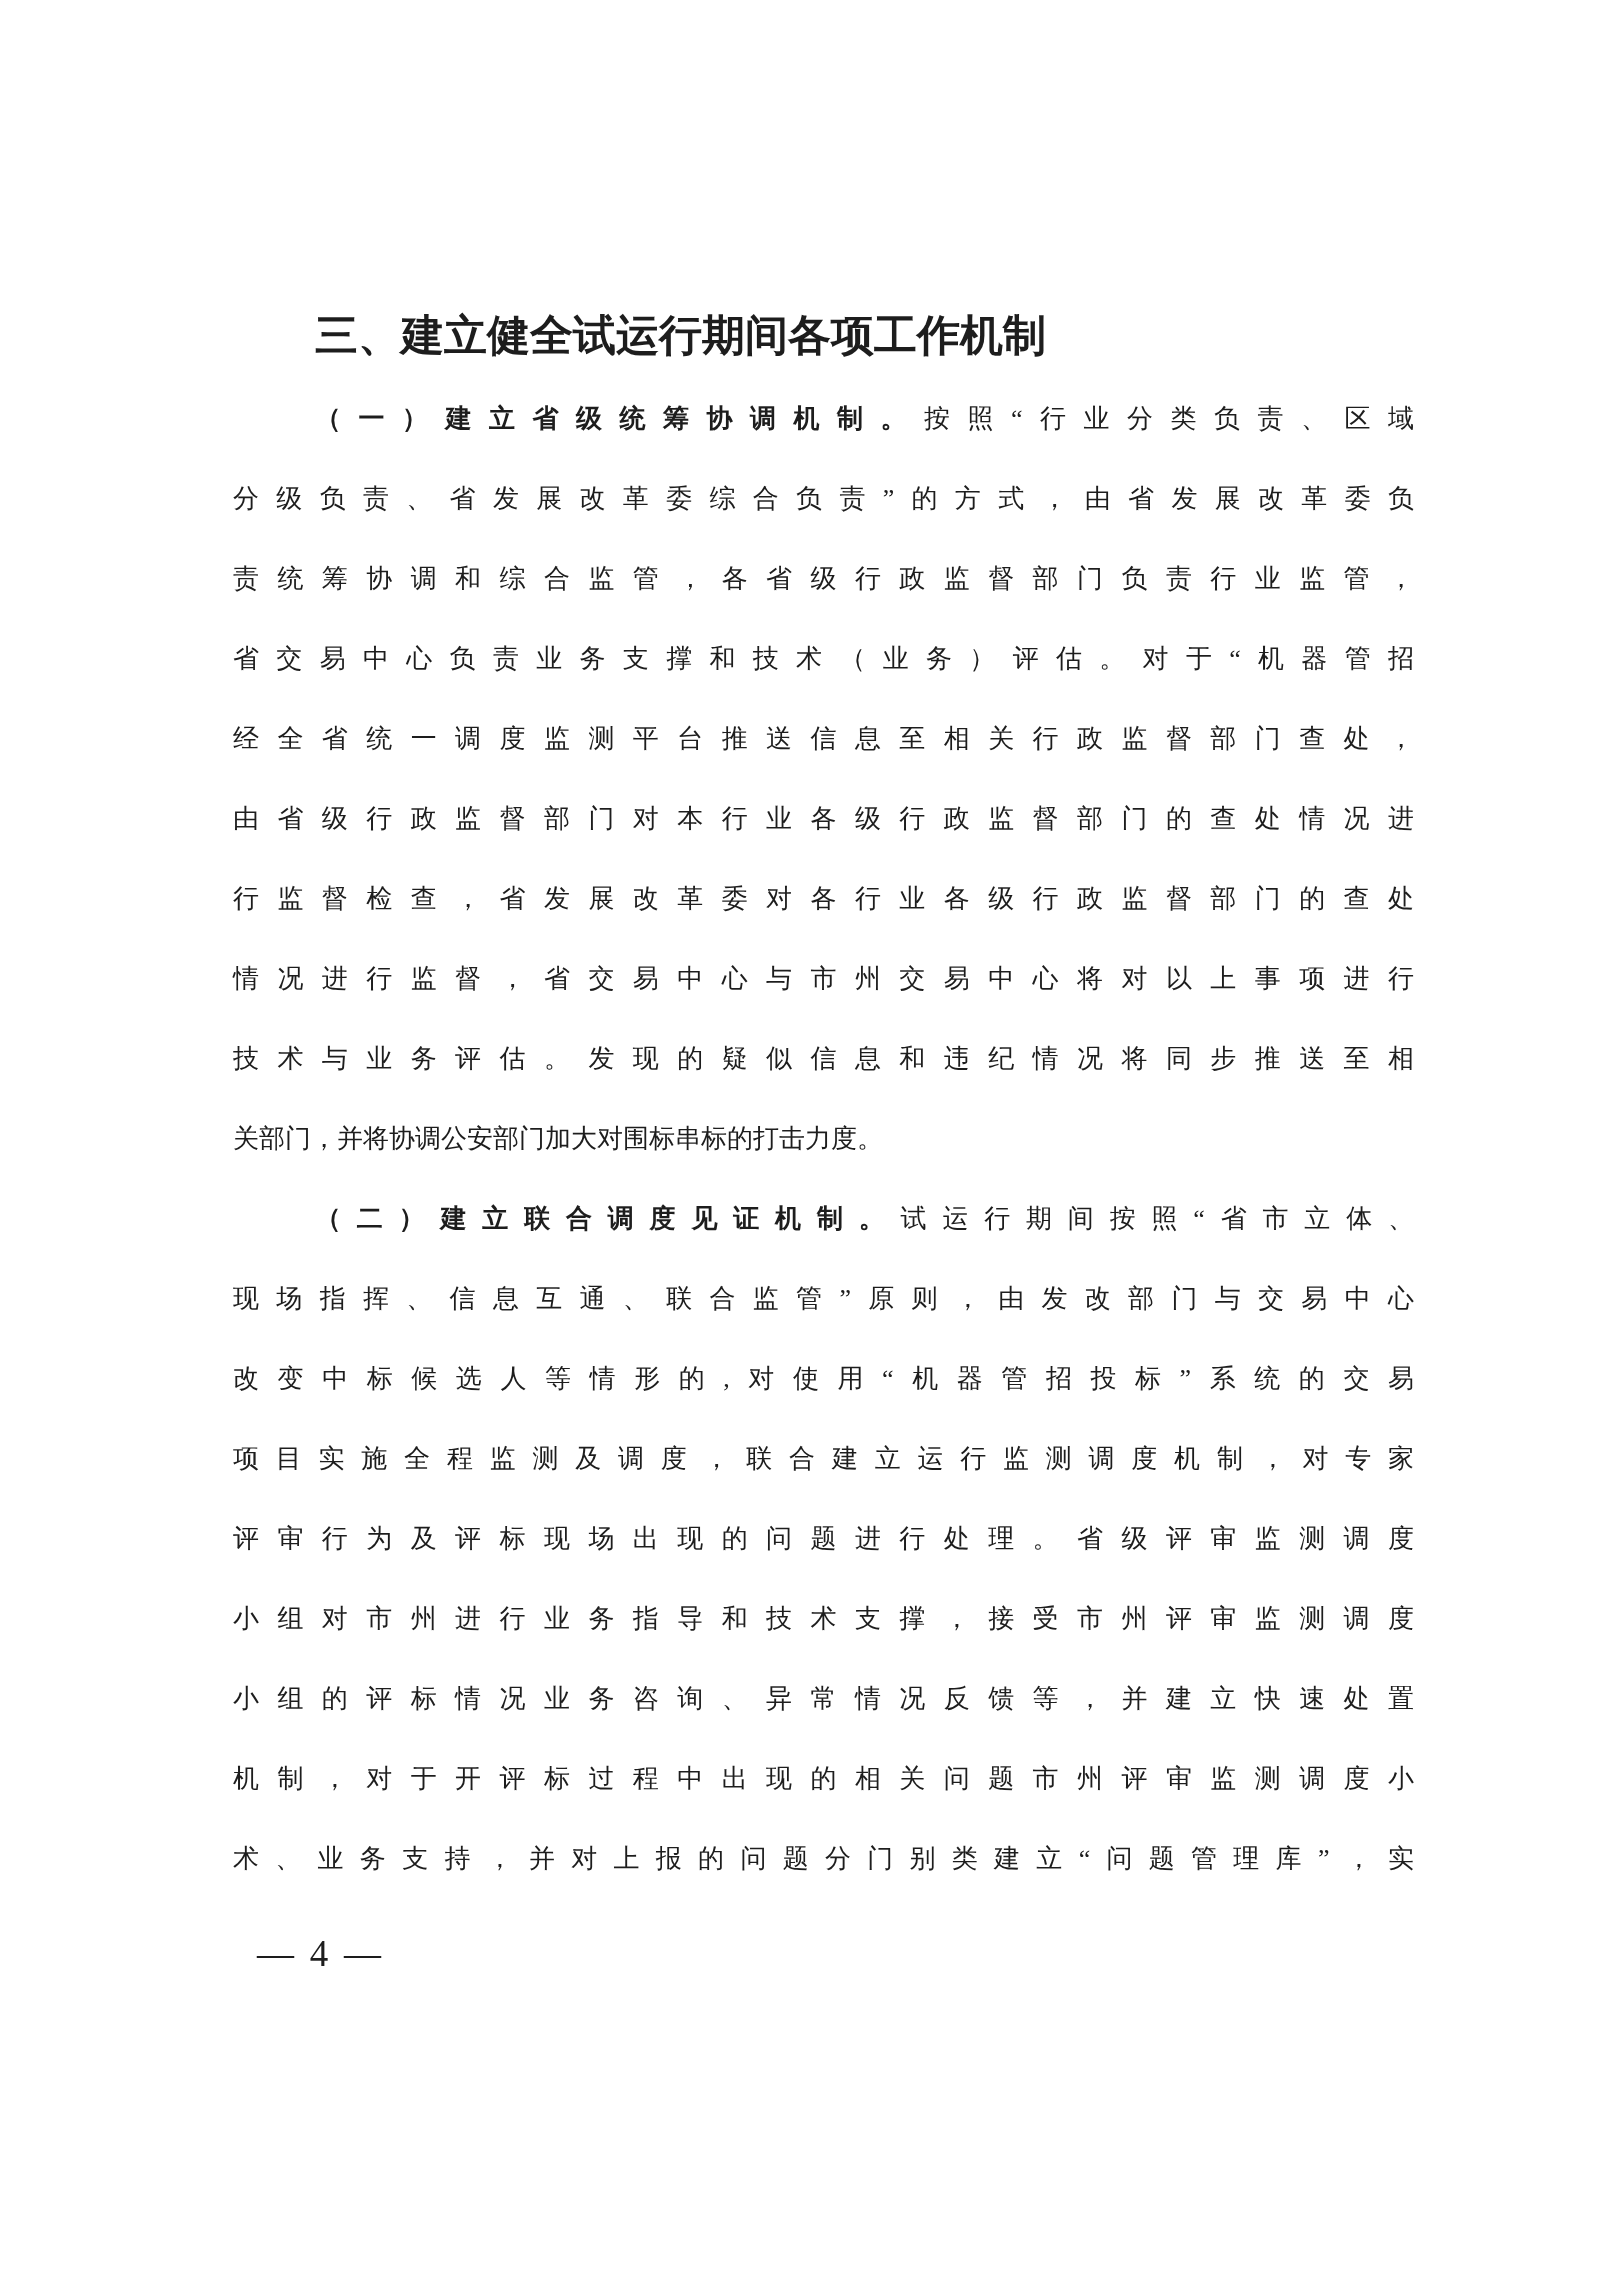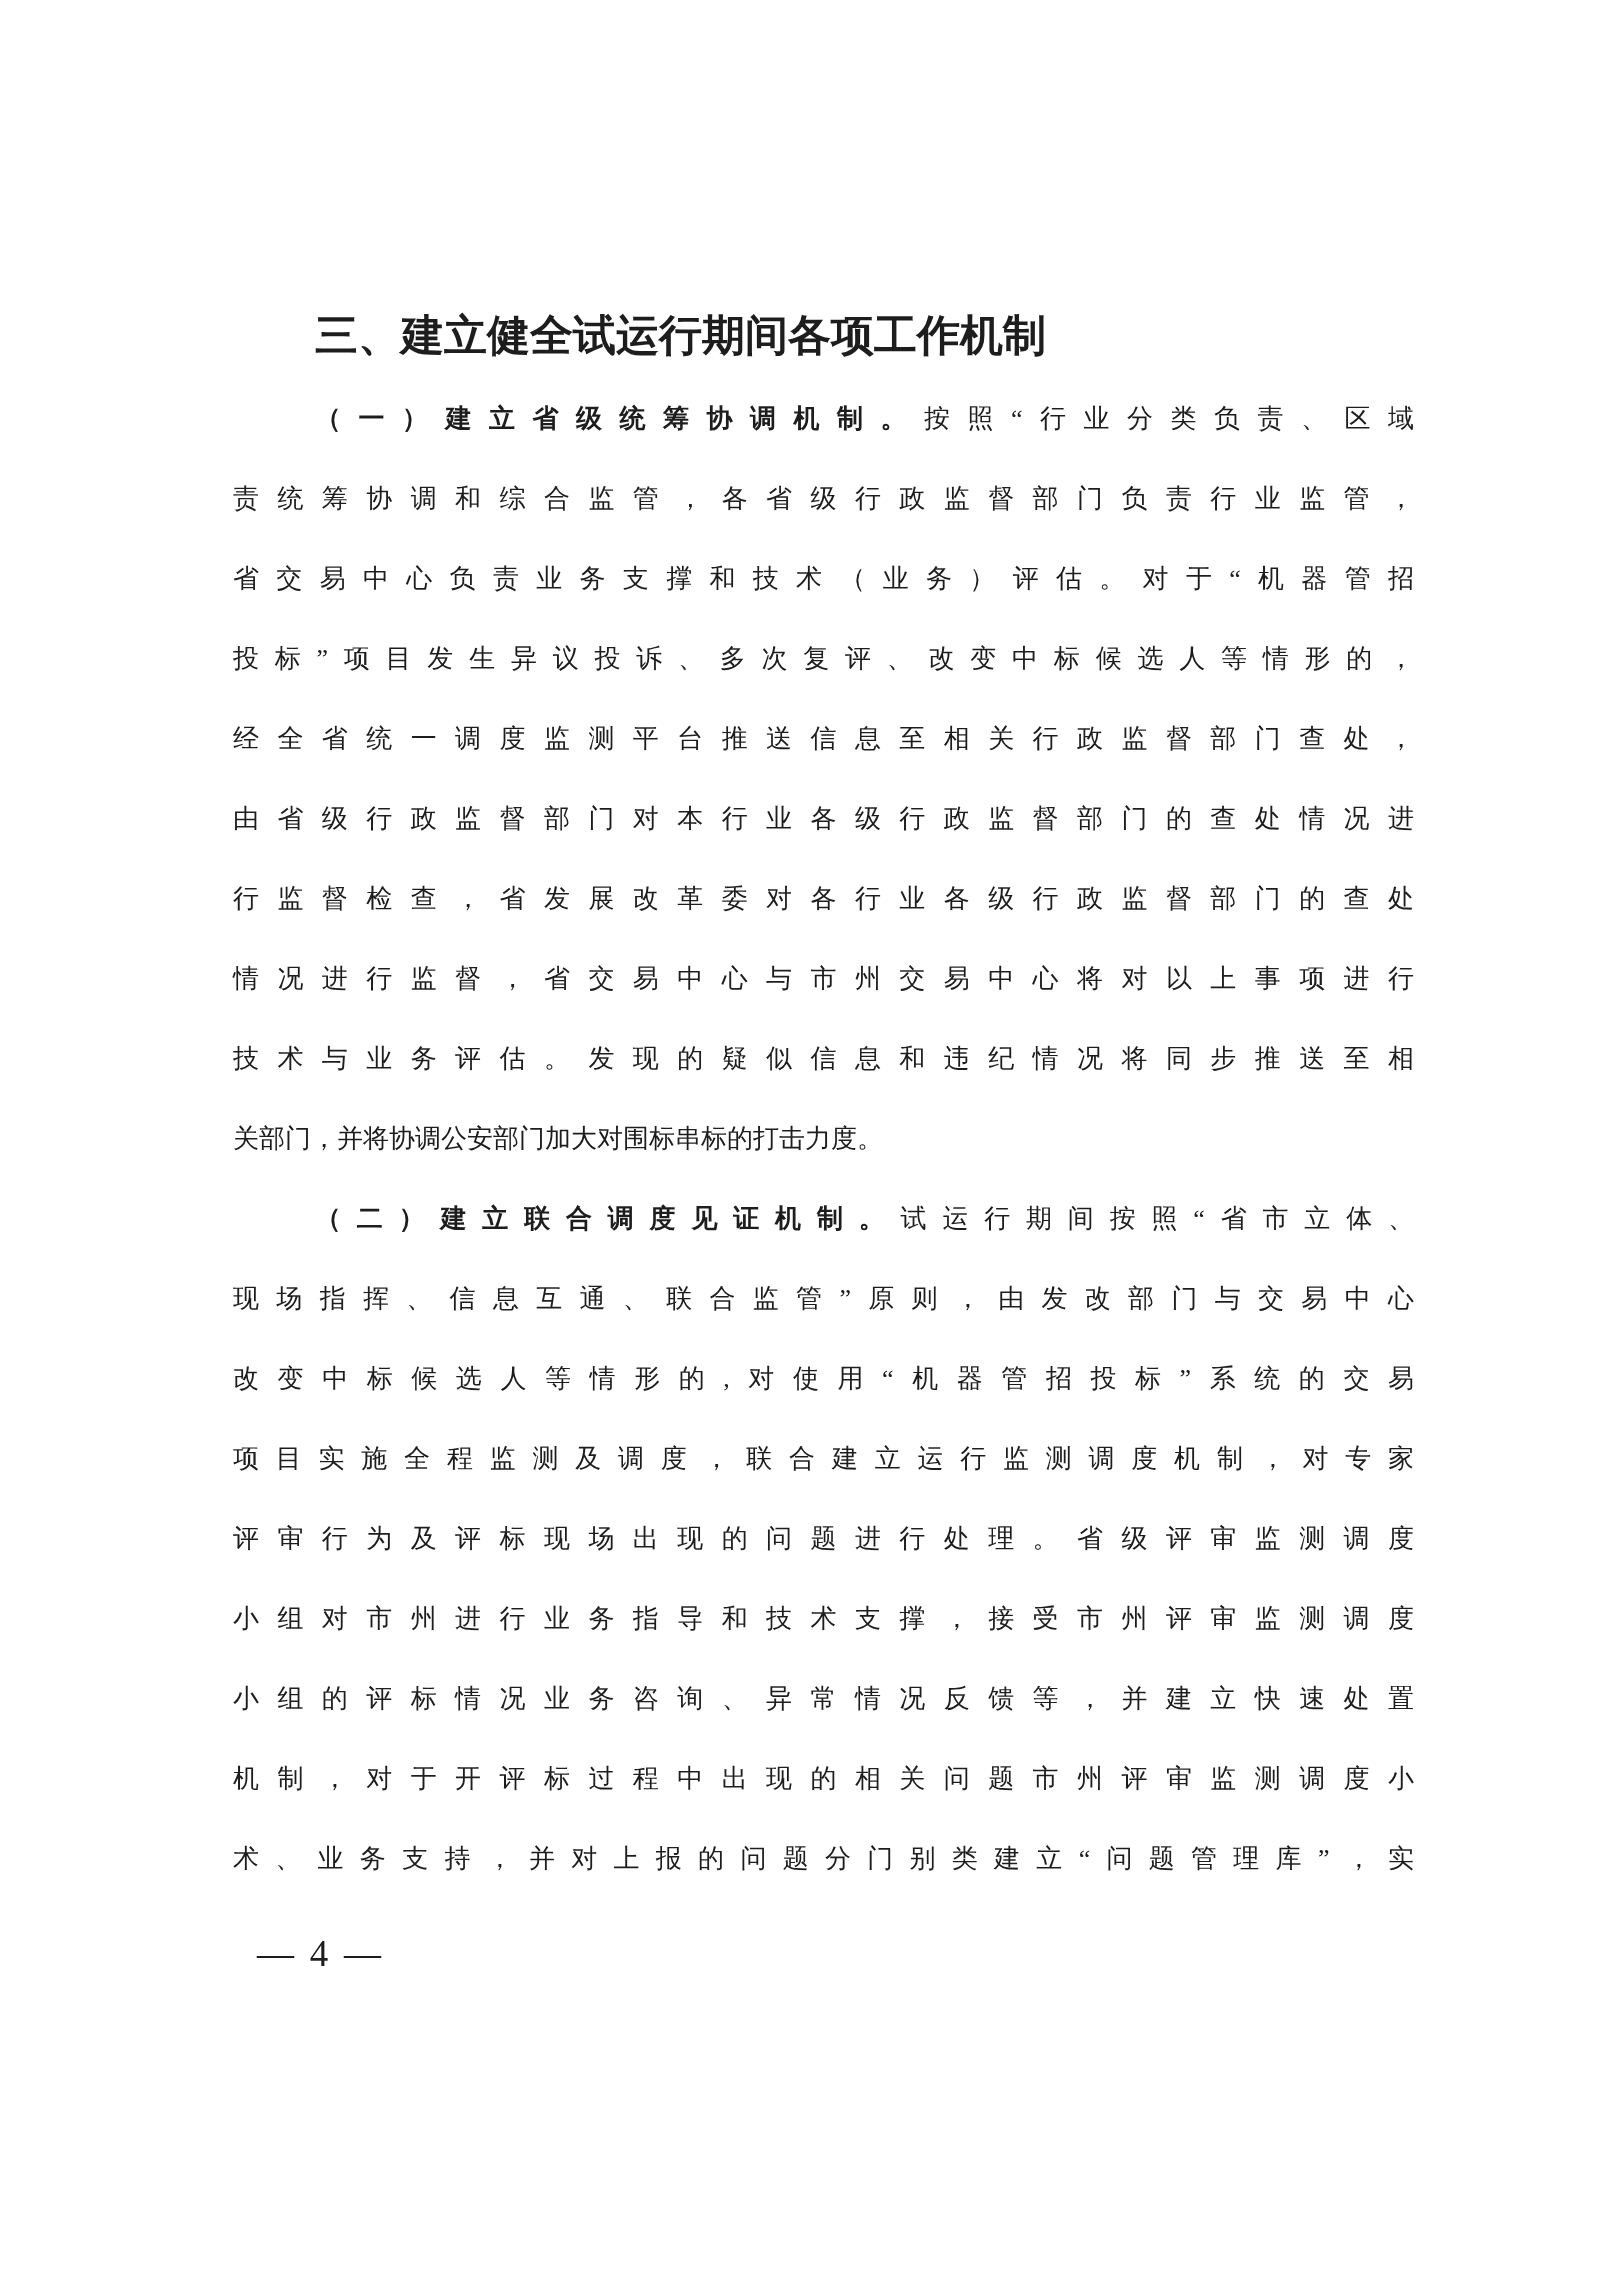--- a/index.html
+++ b/index.html
@@ -60,23 +60,23 @@
 <body>
 
 <div class="page">
 
   <div class="heading">三、建立健全试运行期间各项工作机制</div>
 
   <div class="body-text">
 
     <div>
       <div class="line ind"><span class="lead">（一）建立省级统筹协调机制。</span><span>按照“行业分类负责、区域</span></div>
+      <div class="line">分级负责、省发展改革委综合负责”的方式，由省发展改革委负</div>
       <div class="line">责统筹协调和综合监管，各省级行政监督部门负责行业监管，</div>
       <div class="line">省交易中心负责业务支撑和技术（业务）评估。对于“机器管招</div>
-      <div class="line">投标”项目发生异议投诉、多次复评、改变中标候选人等情形的，</div>
       <div class="line">经全省统一调度监测平台推送信息至相关行政监督部门查处，</div>
       <div class="line">由省级行政监督部门对本行业各级行政监督部门的查处情况进</div>
       <div class="line">行监督检查，省发展改革委对各行业各级行政监督部门的查处</div>
       <div class="line">情况进行监督，省交易中心与市州交易中心将对以上事项进行</div>
       <div class="line">技术与业务评估。发现的疑似信息和违纪情况将同步推送至相</div>
       <div class="line end">关部门，并将协调公安部门加大对围标串标的打击力度。</div>
     </div>
 
     <div>
       <div class="line ind"><span class="lead">（二）建立联合调度见证机制。</span><span>试运行期间按照“省市立体、</span></div>

